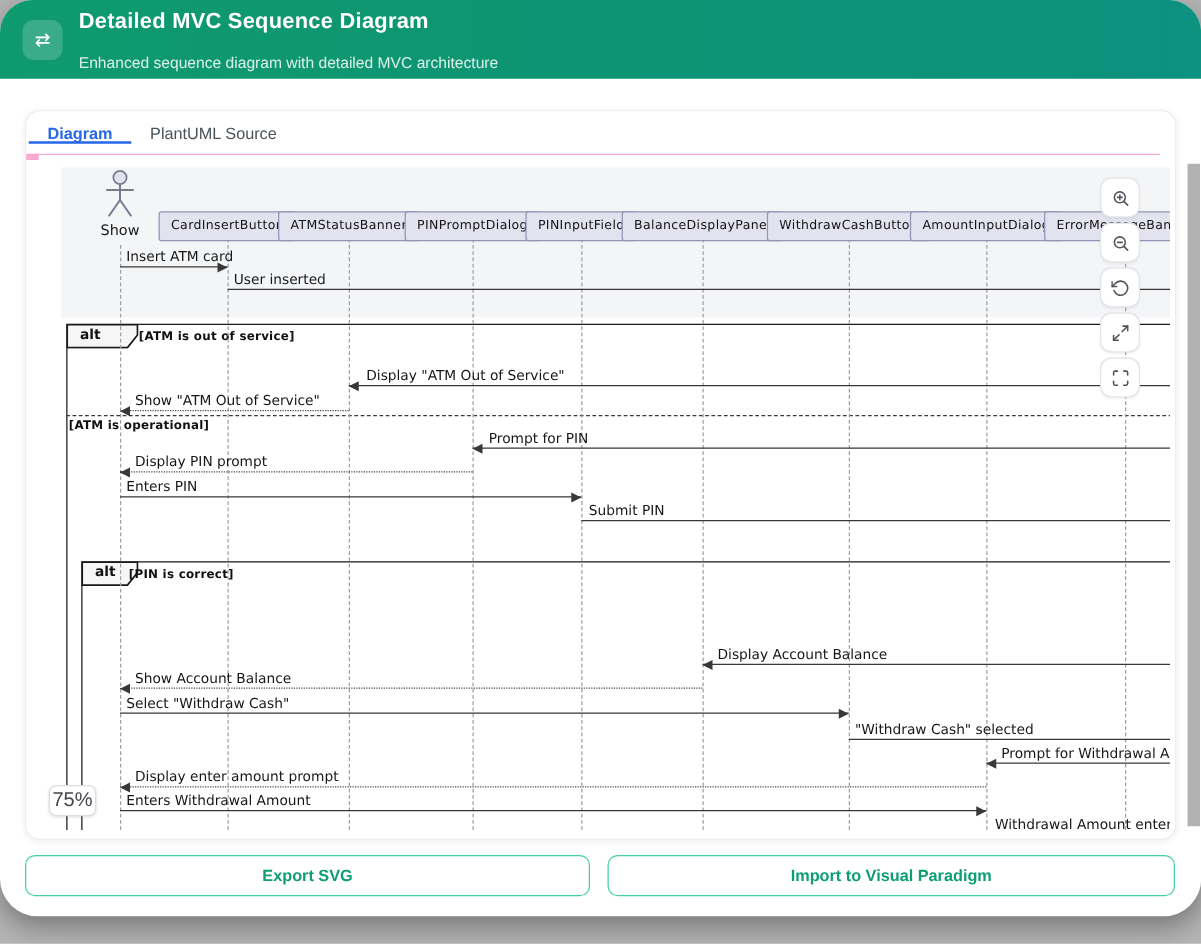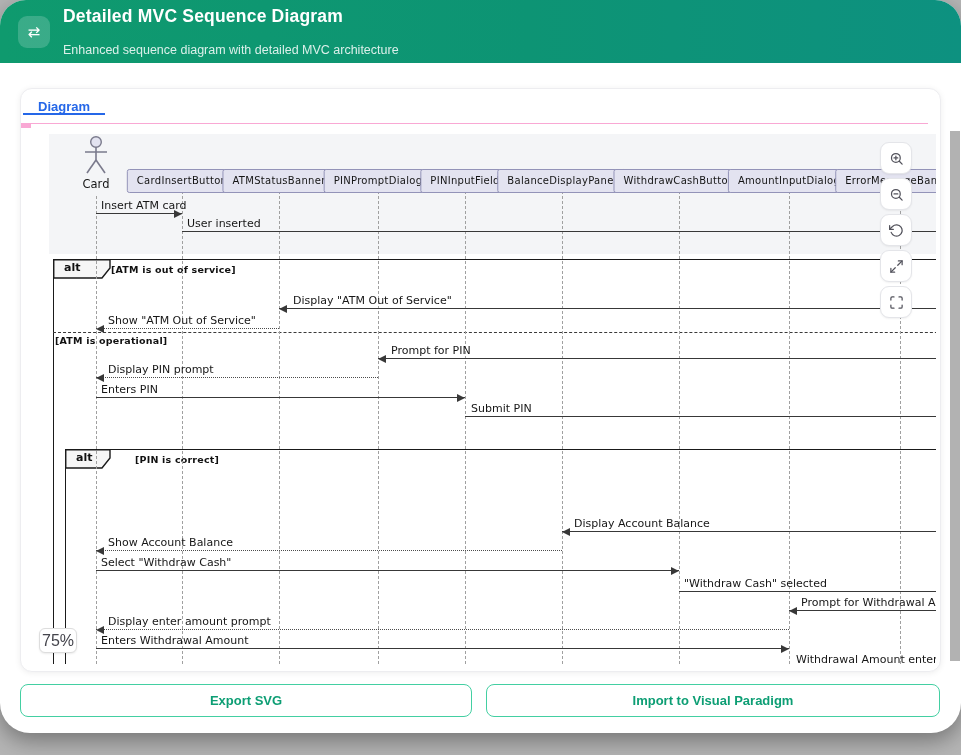--- a/index.html
+++ b/index.html
@@ -87,60 +87,61 @@
     </div>
     <div class="header-text">
       <div class="header-title">Detailed MVC Sequence Diagram</div>
       <div class="header-sub">Enhanced sequence diagram with detailed MVC architecture</div>
     </div>
   </div>
 
   <div class="tab-card">
     <div class="tabs">
       <div class="tab active">Diagram</div>
+      <div class="tab">PlantUML Source</div>
     </div>
 
     <div class="diagram-canvas">
 
       <div style="position: absolute; left: 18px; top: 10px; width: 900px; height: 120px; background: rgb(244, 245, 247);"></div>
         <div style="position: absolute; left: 22px; top: 135px; width: 930px; height: 440px; border: 1.5px solid rgb(26, 26, 26); box-sizing: border-box;"></div>
         <div style="position: absolute; left: 22px; top: 135px; width: 58px; height: 20px;">
           <svg width="58" height="20" style="position:absolute;left:0;top:0">
             <path d="M0.75,0.75 H57 V9 L49,19 H0.75 Z" fill="#f6f6f6" stroke="#1a1a1a" stroke-width="1.4"></path>
           </svg>
           <span style="position:absolute;left:11px;top:2px;font-size:11px;font-weight:bold;color:#111">alt</span>
         </div>
         <div class="guard" style="position: absolute; left: 80px; top: 140px;">[ATM is out of service]</div>
         <div style="position: absolute; left: 34px; top: 325px; width: 918px; height: 250px; border: 1.5px solid rgb(26, 26, 26); box-sizing: border-box;"></div>
         <div style="position: absolute; left: 34px; top: 325px; width: 46px; height: 20px;">
           <svg width="46" height="20" style="position:absolute;left:0;top:0">
             <path d="M0.75,0.75 H45 V9 L37,19 H0.75 Z" fill="#f6f6f6" stroke="#1a1a1a" stroke-width="1.4"></path>
           </svg>
           <span style="position:absolute;left:11px;top:2px;font-size:11px;font-weight:bold;color:#111">alt</span>
         </div>
-        <div class="guard" style="position: absolute; left: 104px; top: 330px; text-align: center;">[PIN is correct]</div>
+        <div class="guard" style="position: absolute; left: 72px; top: 330px; text-align: center;">[PIN is correct]</div>
         <div style="position: absolute; left: 22px; top: 208px; width: 930px; height: 0px; border-top: 1.5px dashed rgb(58, 58, 58);"></div>
         <div class="guard" style="position: absolute; left: 24px; top: 211px;">[ATM is operational]</div>
         <div style="position: absolute; left: 65px; top: 72px; width: 0px; height: 468px; border-left: 1px dashed rgb(160, 160, 160);"></div>
         <div style="position: absolute; left: 151px; top: 67px; width: 0px; height: 473px; border-left: 1px dashed rgb(160, 160, 160);"></div>
         <div style="position: absolute; left: 248px; top: 67px; width: 0px; height: 473px; border-left: 1px dashed rgb(160, 160, 160);"></div>
         <div style="position: absolute; left: 347px; top: 67px; width: 0px; height: 473px; border-left: 1px dashed rgb(160, 160, 160);"></div>
         <div style="position: absolute; left: 434px; top: 67px; width: 0px; height: 473px; border-left: 1px dashed rgb(160, 160, 160);"></div>
         <div style="position: absolute; left: 531px; top: 67px; width: 0px; height: 473px; border-left: 1px dashed rgb(160, 160, 160);"></div>
         <div style="position: absolute; left: 648px; top: 67px; width: 0px; height: 473px; border-left: 1px dashed rgb(160, 160, 160);"></div>
         <div style="position: absolute; left: 758px; top: 67px; width: 0px; height: 473px; border-left: 1px dashed rgb(160, 160, 160);"></div>
         <div style="position: absolute; left: 869px; top: 67px; width: 0px; height: 473px; border-left: 1px dashed rgb(160, 160, 160);"></div>
         <div style="position: absolute; left: 50px; top: 12px; width: 30px; height: 40px;"><svg width="30" height="40" viewBox="0 0 30 40">
             <circle cx="15" cy="6" r="5.3" fill="#e3e3f0" stroke="#7a7a8c" stroke-width="1.4"></circle>
             <line x1="15" y1="11.3" x2="15" y2="24" stroke="#7a7a8c" stroke-width="1.6"></line>
             <line x1="4" y1="16" x2="26" y2="16" stroke="#7a7a8c" stroke-width="1.6"></line>
             <line x1="15" y1="24" x2="6" y2="37" stroke="#7a7a8c" stroke-width="1.6"></line>
             <line x1="15" y1="24" x2="24" y2="37" stroke="#7a7a8c" stroke-width="1.6"></line>
           </svg></div>
-        <div style="position: absolute; left: 65px; top: 53px; transform: translateX(-50%); font-size: 11.5px; color: rgb(22, 22, 22); white-space: nowrap;">Card</div>
+        <div style="position: absolute; left: 65px; top: 53px; transform: translateX(-50%); font-size: 11.5px; color: rgb(22, 22, 22); white-space: nowrap;">Show</div>
         <div style="position: absolute; left: 151px; top: 45px; transform: translateX(-50%); height: 22px; line-height: 22px; padding: 0px 9px; background: rgb(227, 227, 240); border: 1px solid rgb(147, 147, 184); border-radius: 2.5px; font-size: 10px; letter-spacing: 0.3px; color: rgb(20, 20, 20); white-space: nowrap;">CardInsertButton</div>
         <div style="position: absolute; left: 248px; top: 45px; transform: translateX(-50%); height: 22px; line-height: 22px; padding: 0px 9px; background: rgb(227, 227, 240); border: 1px solid rgb(147, 147, 184); border-radius: 2.5px; font-size: 10px; letter-spacing: 0.3px; color: rgb(20, 20, 20); white-space: nowrap;">ATMStatusBanner</div>
         <div style="position: absolute; left: 347px; top: 45px; transform: translateX(-50%); height: 22px; line-height: 22px; padding: 0px 9px; background: rgb(227, 227, 240); border: 1px solid rgb(147, 147, 184); border-radius: 2.5px; font-size: 10px; letter-spacing: 0.3px; color: rgb(20, 20, 20); white-space: nowrap;">PINPromptDialog</div>
         <div style="position: absolute; left: 434px; top: 45px; transform: translateX(-50%); height: 22px; line-height: 22px; padding: 0px 9px; background: rgb(227, 227, 240); border: 1px solid rgb(147, 147, 184); border-radius: 2.5px; font-size: 10px; letter-spacing: 0.3px; color: rgb(20, 20, 20); white-space: nowrap;">PINInputField</div>
         <div style="position: absolute; left: 531px; top: 45px; transform: translateX(-50%); height: 22px; line-height: 22px; padding: 0px 9px; background: rgb(227, 227, 240); border: 1px solid rgb(147, 147, 184); border-radius: 2.5px; font-size: 10px; letter-spacing: 0.3px; color: rgb(20, 20, 20); white-space: nowrap;">BalanceDisplayPanel</div>
         <div style="position: absolute; left: 648px; top: 45px; transform: translateX(-50%); height: 22px; line-height: 22px; padding: 0px 9px; background: rgb(227, 227, 240); border: 1px solid rgb(147, 147, 184); border-radius: 2.5px; font-size: 10px; letter-spacing: 0.3px; color: rgb(20, 20, 20); white-space: nowrap;">WithdrawCashButton</div>
         <div style="position: absolute; left: 758px; top: 45px; transform: translateX(-50%); height: 22px; line-height: 22px; padding: 0px 9px; background: rgb(227, 227, 240); border: 1px solid rgb(147, 147, 184); border-radius: 2.5px; font-size: 10px; letter-spacing: 0.3px; color: rgb(20, 20, 20); white-space: nowrap;">AmountInputDialog</div>
         <div style="position: absolute; left: 869px; top: 45px; transform: translateX(-50%); height: 22px; line-height: 22px; padding: 0px 9px; background: rgb(227, 227, 240); border: 1px solid rgb(147, 147, 184); border-radius: 2.5px; font-size: 10px; letter-spacing: 0.3px; color: rgb(20, 20, 20); white-space: nowrap;">ErrorMessageBanner</div>
         <div style="position: absolute; left: 65px; top: 89px; width: 86px; height: 0px; border-top: 1.3px solid rgb(56, 56, 56);"></div>
         <div style="position: absolute; left: 143px; top: 85.5px; width: 0px; height: 0px; border-top: 4px solid transparent; border-bottom: 4px solid transparent; border-left: 8px solid rgb(56, 56, 56);"></div>

